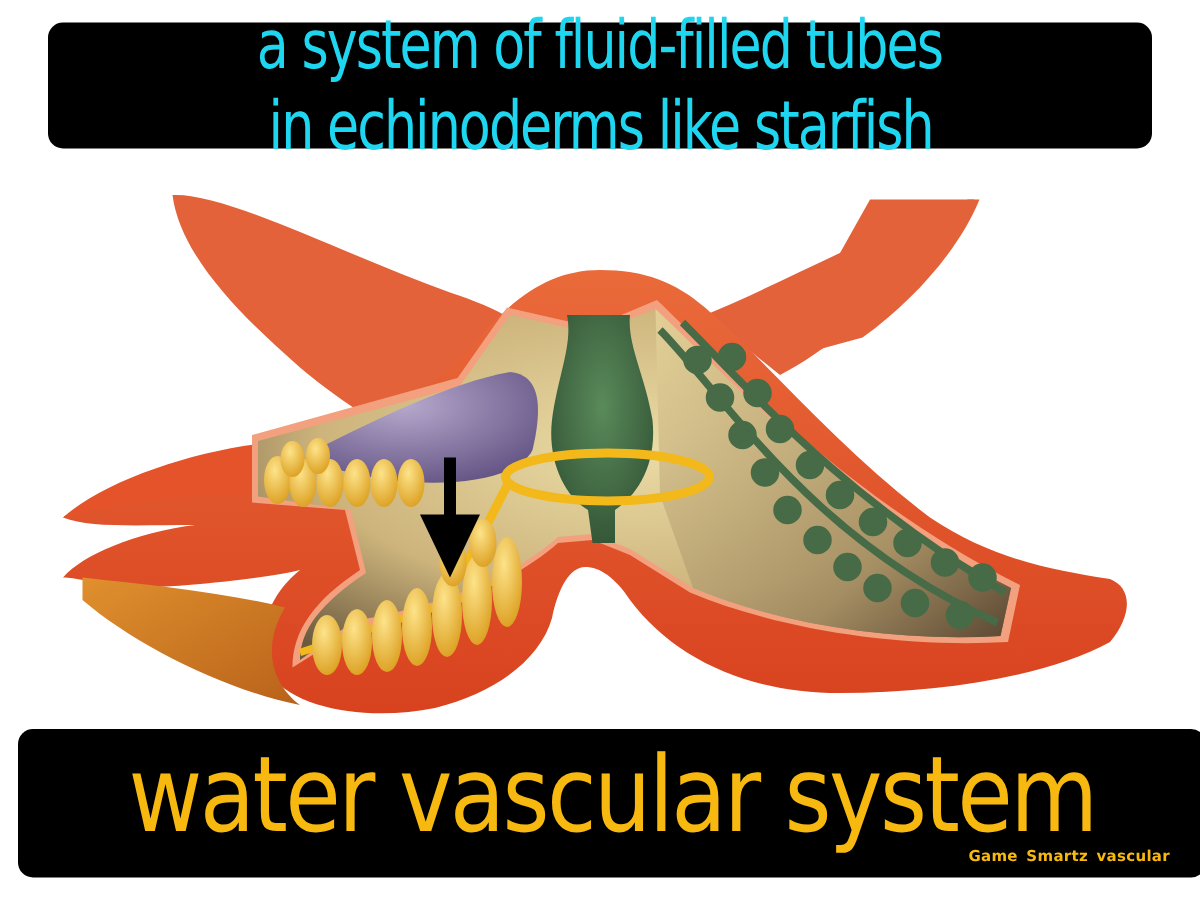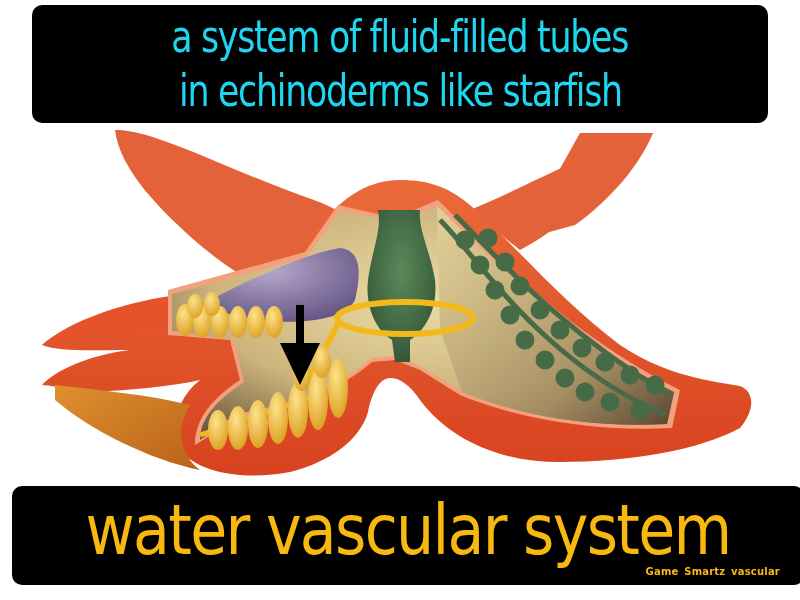--- a/index.html
+++ b/index.html
@@ -5,21 +5,21 @@
     html, body { margin: 0; padding: 0; }
     body {
       width: 800px; height: 600px; position: relative; overflow: hidden;
       background: #ffffff;
       font-family: "DejaVu Sans", "Liberation Sans", sans-serif;
     }
     .illustration {
       position: absolute; left: 0; top: 0; width: 800px; height: 600px;
     }
     .definition-banner {
-      position: absolute; left: 32px; top: 5px; width: 736px; height: 118px;
+      position: absolute; left: 32px; top: 15px; width: 736px; height: 84px;
       background: #000; border-radius: 10px;
       display: flex; flex-direction: column; align-items: center; justify-content: center;
       color: #1fd6f0; z-index: 2;
     }
     .definition-line {
       font-family: "DejaVu Sans Condensed", "DejaVu Sans", sans-serif;
       font-stretch: condensed;
       font-size: 45px; line-height: 54px; letter-spacing: -1.5px;
       white-space: nowrap;
       transform: scaleX(0.86);

